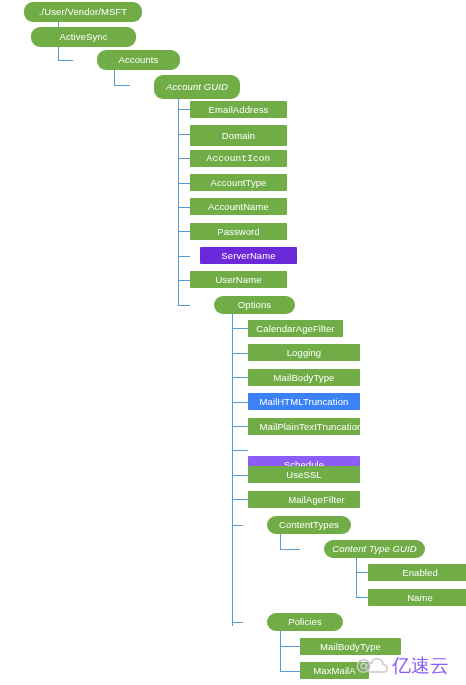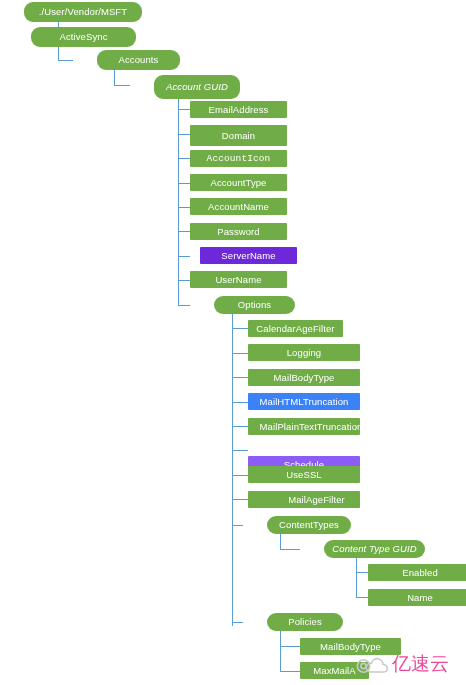--- a/index.html
+++ b/index.html
@@ -57,22 +57,22 @@
     align-items: center;
     gap: 3px;
     color: #c9c9c9;
     pointer-events: none;
     user-select: none;
   }
   .watermark .wm-text {
     font-size: 19px;
     line-height: 1;
     letter-spacing: 0px;
-    color: #ec4899;
-    font-family: Liberation Mono, monospace;
+    color: #8b5cf6;
+    font-family: Liberation Sans, sans-serif;
   }
   .watermark .wm-logo {
     display: block;
   }
 </style>
 </head>
 <body>
 
 <div id="canvas" style="background: rgb(255, 255, 255);">
   <div id="connector-layer">

